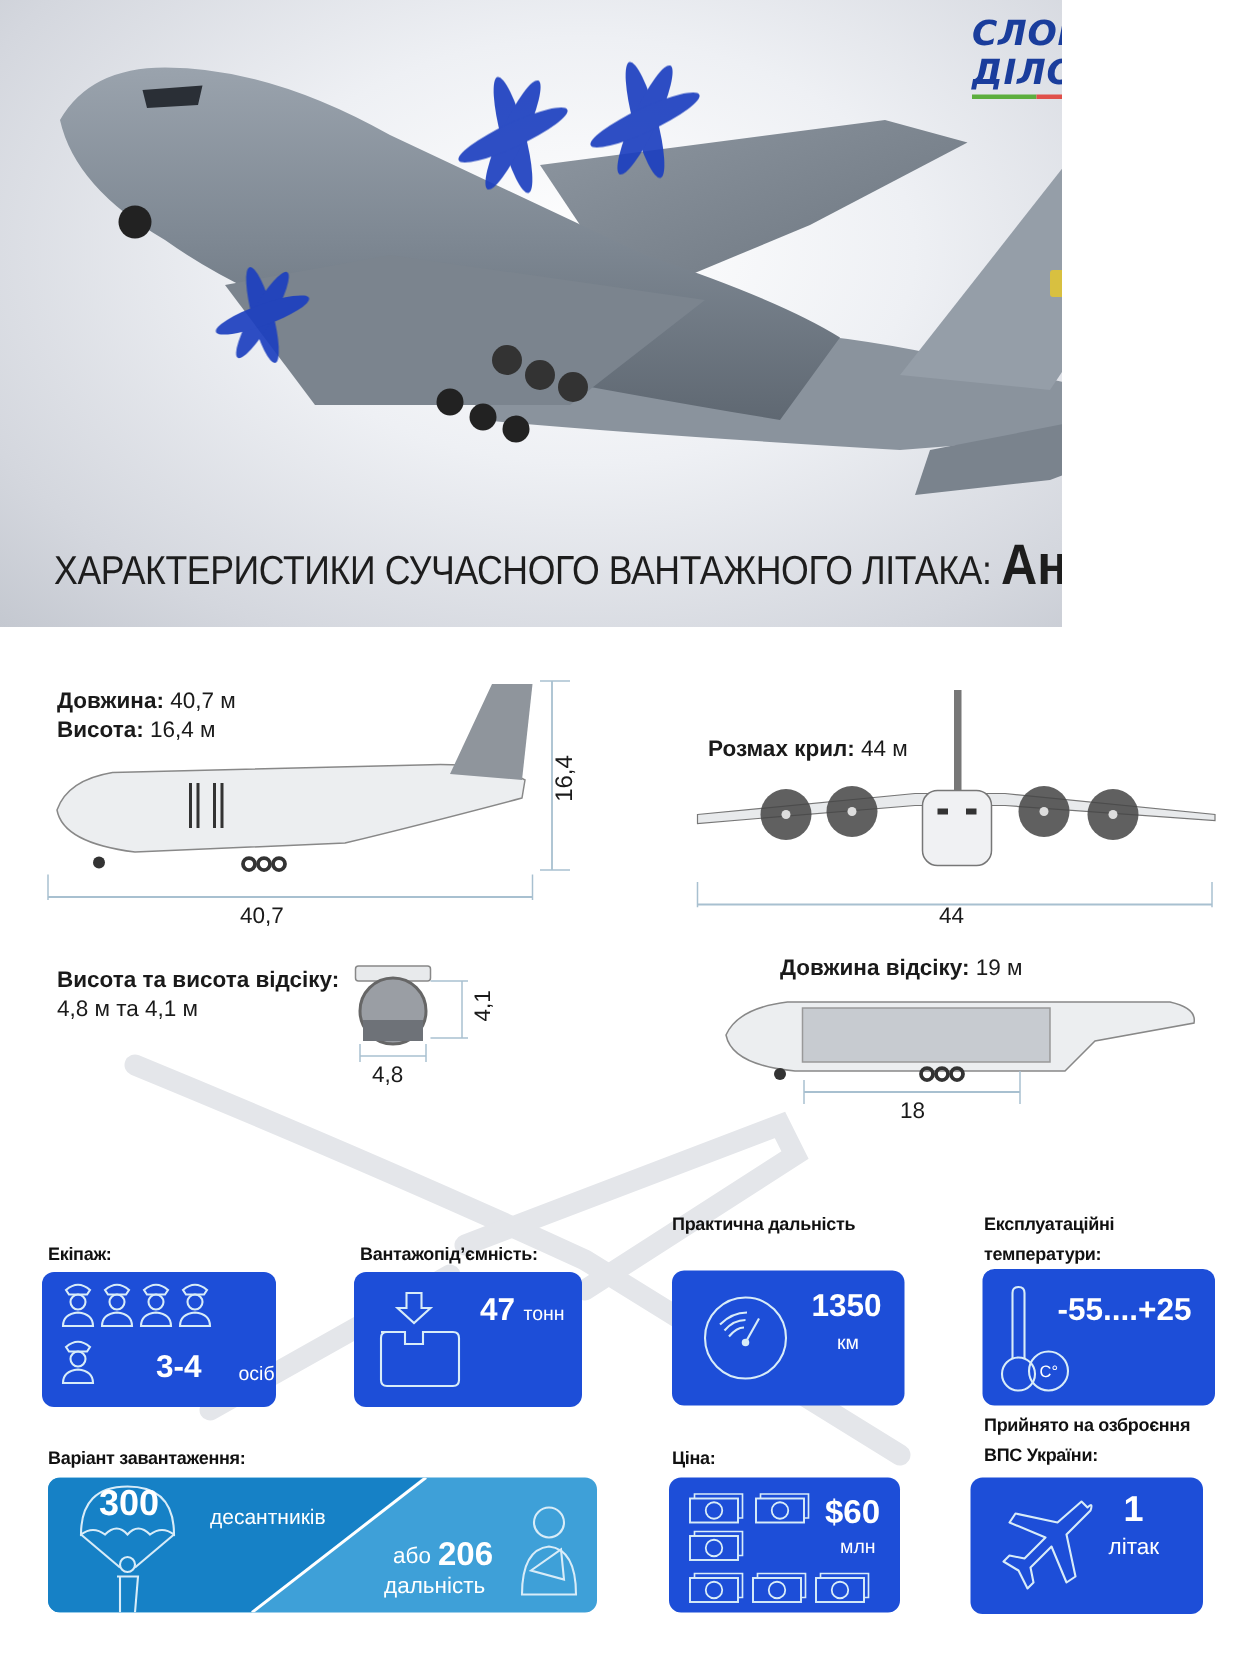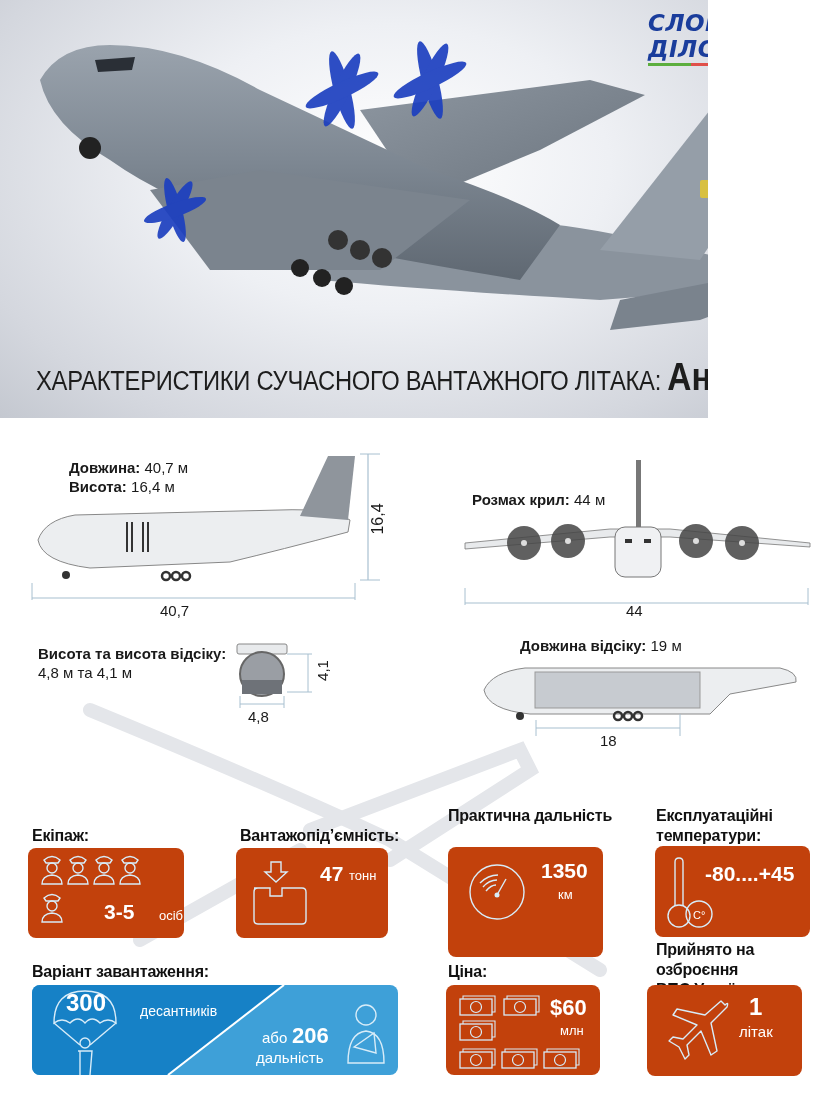--- a/index.html
+++ b/index.html
@@ -27,22 +27,22 @@
   }
   .hero-title .bold { font-weight: 700; font-size: 38px; letter-spacing: 0; }
 
   
   .section { position: absolute; }
   .lbl { font-size: 15px; line-height: 19px; color: #1a1a1a; font-family: "Liberation Sans", sans-serif; }
   .lbl b { font-weight: 700; }
   .dim-num { position: absolute; font-size: 15px; color: #1a1a1a; }
 
   
-  .card-title { position: absolute; font-weight: 700; font-size: 16px; line-height: 20px; color: #111; letter-spacing: -0.2px; }
-  .card { position: absolute; background: #c2410c; border-radius: 8px; overflow: hidden; }
+  .card-title { position: absolute; font-weight: 700; font-size: 12px; line-height: 20px; color: #111; letter-spacing: -0.2px; }
+  .card { position: absolute; background: #1d4ed8; border-radius: 8px; overflow: hidden; }
   .card .big { position: absolute; color: #fff; font-weight: 700; font-size: 21px; }
   .card .small { position: absolute; color: #fff; font-size: 13px; }
   .card svg { position: absolute; }
 </style>
 </head>
 <body>
 
 <div class="hero">
   <svg class="plane-photo" viewBox="0 0 840 360">
     <defs>
@@ -109,21 +109,21 @@
 </div>
 
 <svg style="position:absolute;left:60px;top:690px;width:620px;height:330px;" viewBox="0 0 620 330">
   <g fill="none" stroke="#e4e6ea" stroke-width="14" stroke-linecap="round">
     <path d="M30,20 Q200,90 330,150 L540,280"></path>
     <path d="M250,140 L460,60 L470,80 L330,170"></path>
     <path d="M240,160 L80,250"></path>
   </g>
 </svg>
 
-<div class="section lbl" style="left:38px;top:458px;margin-left:31px;">
+<div class="section lbl" style="left:38px;top:458px;">
   <div><b>Довжина:</b> <span>40,7 м</span></div>
   <div><b>Висота:</b> <span>16,4 м</span></div>
 </div>
 <svg style="position:absolute;left:30px;top:450px;width:370px;height:150px;" viewBox="0 0 370 150">
   <path d="M8,90 Q15,70 45,65 L250,60 Q300,58 320,70 L318,82 Q250,100 200,112 L60,118 Q12,112 8,90 Z" fill="#eceef0" stroke="#888" stroke-width="1"></path>
   <polygon points="270,66 298,6 325,6 318,70" fill="#8f959c"></polygon>
   <rect x="96" y="72" width="2" height="30" fill="#333"></rect>
     <rect x="101" y="72" width="2" height="30" fill="#333"></rect>
   <rect x="112" y="72" width="2" height="30" fill="#333"></rect>
     <rect x="117" y="72" width="2" height="30" fill="#333"></rect>
@@ -226,40 +226,40 @@
           <circle cx="24" cy="20" r="5"></circle>
           <path d="M14,36 Q14,28 24,27 Q34,28 34,36 Z"></path>
         </g>
       <g transform="translate(0,38)">
           <path d="M16,12 Q24,5 32,12 L30,15 L18,15 Z"></path>
           <circle cx="24" cy="20" r="5"></circle>
           <path d="M14,36 Q14,28 24,27 Q34,28 34,36 Z"></path>
         </g>
     </g>
   </svg>
-  <span class="big" style="left:76px;top:52px;">3-5</span>
+  <span class="big" style="left:76px;top:52px;">3-4</span>
   <span class="small" style="left:114px;top:60px;margin-left:17px;">осіб</span>
 </div>
 
 <div class="card-title" style="left:240px;top:826px;">Вантажопід’ємність:</div>
 <div class="card" style="left:236px;top:848px;width:152px;height:90px;">
   <svg style="left:14px;top:12px;" width="60" height="66" viewBox="0 0 60 66">
     <g fill="none" stroke="#d8ecf8" stroke-width="1.4">
       <path d="M21,2 L31,2 L31,12 L37,12 L26,22 L15,12 L21,12 Z"></path>
       <path d="M4,28 L20,28 L20,36 L32,36 L32,28 L52,28 Q56,28 56,32 L56,60 Q56,64 52,64 L8,64 Q4,64 4,60 L4,32 Q4,28 8,28 Z"></path>
     </g>
   </svg>
   <span class="big" style="left:84px;top:14px;">47</span>
   <span class="small" style="left:113px;top:20px;">тонн</span>
 </div>
 
 <div class="card-title" style="left:448px;top:806px;">
   <div>Практична дальність</div>
 </div>
-<div class="card" style="left:448px;top:847px;width:155px;height:110px;">
+<div class="card" style="left:448px;top:847px;width:155px;height:90px;">
   <svg style="left:18px;top:14px;" width="62" height="62" viewBox="0 0 62 62">
     <g fill="none" stroke="#d8ecf8" stroke-width="1.4">
       <circle cx="31" cy="31" r="27"></circle>
       <path d="M14,22 Q22,14 32,14"></path>
         <path d="M17,26 Q23,19 31,19"></path>
         <path d="M20,30 Q25,24 30,24"></path>
       <line x1="31" y1="34" x2="40" y2="18"></line>
     </g>
     <circle cx="31" cy="34" r="2.5" fill="#d8ecf8"></circle>
   </svg>
@@ -272,21 +272,21 @@
   <div>температури:</div>
 </div>
 <div class="card" style="left:655px;top:846px;width:155px;height:91px;">
   <svg style="left:12px;top:10px;" width="60" height="76" viewBox="0 0 60 76">
     <g fill="none" stroke="#d8ecf8" stroke-width="1.4">
       <path d="M8,50 L8,6 Q8,2 12,2 Q16,2 16,6 L16,50"></path>
       <circle cx="12" cy="60" r="11"></circle>
       <circle cx="32" cy="58" r="13"></circle>
     </g>
   </svg>
-  <span class="big" style="left:50px;top:16px;">-80....+45</span>
+  <span class="big" style="left:50px;top:16px;">-55....+25</span>
   <span class="small" style="left:38px;top:63px;font-size:11px;">C°</span>
 </div>
 
 <div class="card-title" style="left:32px;top:962px;">Варіант завантаження:</div>
 <div class="card" style="left:32px;top:985px;width:366px;height:90px;background:#3ea0d8;">
   <div style="position:absolute;left:0;top:0;width:366px;height:90px;background:#1681c6;clip-path:polygon(0 0,250px 0,135px 90px,0 90px);"></div>
   <svg style="left:0;top:0;" width="366" height="90">
       <line x1="252" y1="0" x2="136" y2="90" stroke="#ffffff" stroke-width="2"></line>
     </svg>
   <svg style="left:18px;top:2px;" width="70" height="88" viewBox="0 0 70 88">

